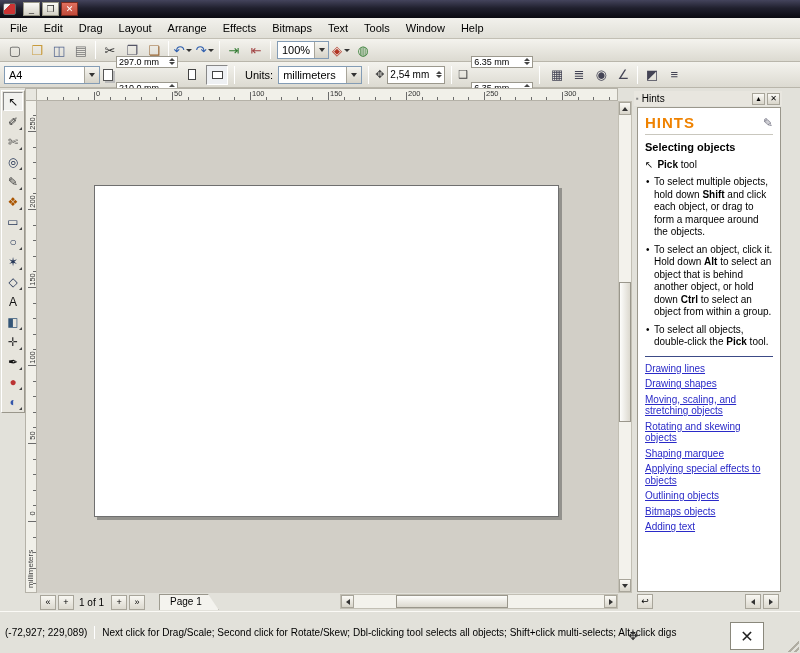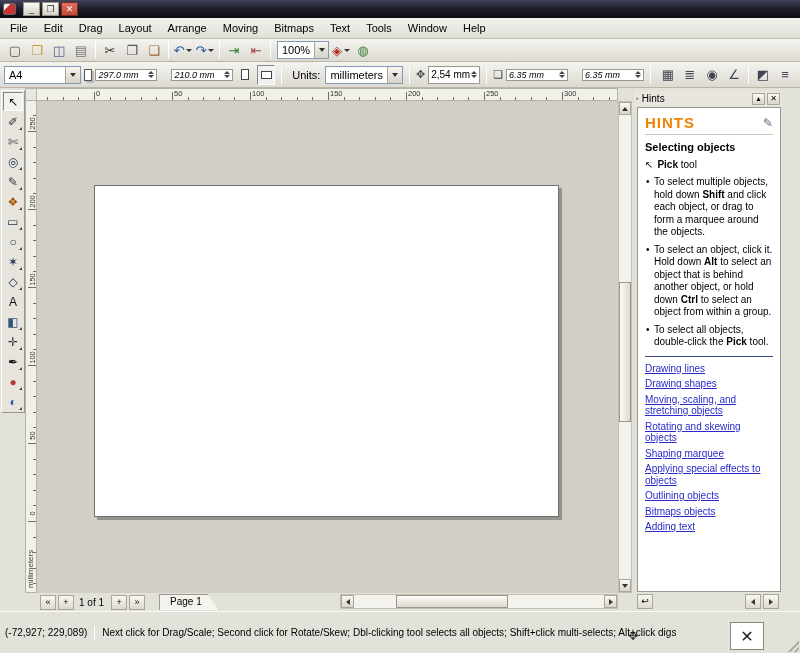--- a/index.html
+++ b/index.html
@@ -30,21 +30,21 @@
   .dd-arrow{width:0;height:0;border-left:3px solid transparent;border-right:3px solid transparent;border-top:3px solid #333;margin-left:2px;}
   .tb-sep{width:1px;height:18px;background:#a8a59a;border-right:1px solid #fff;margin:0 3px;}
 
   .combo{display:flex;align-items:center;background:#fff;border:1px solid #839cb5;height:18px;}
   .combo-text{flex:1;padding:0 4px;font-size:11px;white-space:nowrap;}
   .combo-btn{width:15px;height:100%;background:linear-gradient(#f6f5f0,#d6d3c8);border-left:1px solid #a8a59a;display:flex;align-items:center;justify-content:center;}
   .paper-combo{width:96px;}
   .units-combo{width:84px;}
   .zoom-combo{width:52px;height:18px;margin-left:2px;}
 
-  .stack{display:flex;flex-direction:row;gap:14px;font-style:italic;}
+  .stack{display:flex;flex-direction:column;gap:14px;}
   .mini-field{display:flex;align-items:center;background:#fff;border:1px solid #9b988d;height:12px;font-size:9px;padding:0 2px;width:62px;}
   .mini-field .val{flex:1;white-space:nowrap;}
   .spin{display:flex;flex-direction:column;justify-content:center;gap:1px;margin-left:1px;}
   .spin-up{width:0;height:0;border-left:3px solid transparent;border-right:3px solid transparent;border-bottom:3px solid #444;}
   .spin-down{width:0;height:0;border-left:3px solid transparent;border-right:3px solid transparent;border-top:3px solid #444;}
   .nudge-field{width:58px;height:18px;font-size:10px;}
   .pb-label{font-size:11px;margin:0 2px 0 4px;}
   .orient-btn{width:22px;height:20px;display:flex;align-items:center;justify-content:center;border:1px solid transparent;}
   .orient-btn.pressed{border-color:#888 #fff #fff #888;background:#eef0f3;}
   .pg-portrait{width:8px;height:11px;border:1px solid #444;background:#fff;}
@@ -149,21 +149,21 @@
         <div class="win-btn close">✕</div>
       </div>
   </div>
 
   <div class="menubar">
       <div class="menu-item">File</div>
       <div class="menu-item">Edit</div>
       <div class="menu-item">Drag</div>
       <div class="menu-item">Layout</div>
       <div class="menu-item">Arrange</div>
-      <div class="menu-item">Moving</div>
+      <div class="menu-item">Effects</div>
       <div class="menu-item">Bitmaps</div>
       <div class="menu-item">Text</div>
       <div class="menu-item">Tools</div>
       <div class="menu-item">Window</div>
       <div class="menu-item">Help</div>
     </div>
 
   <div class="toolbar std">
     <div style="display:flex;align-items:center">
         <div class="tb-btn">

